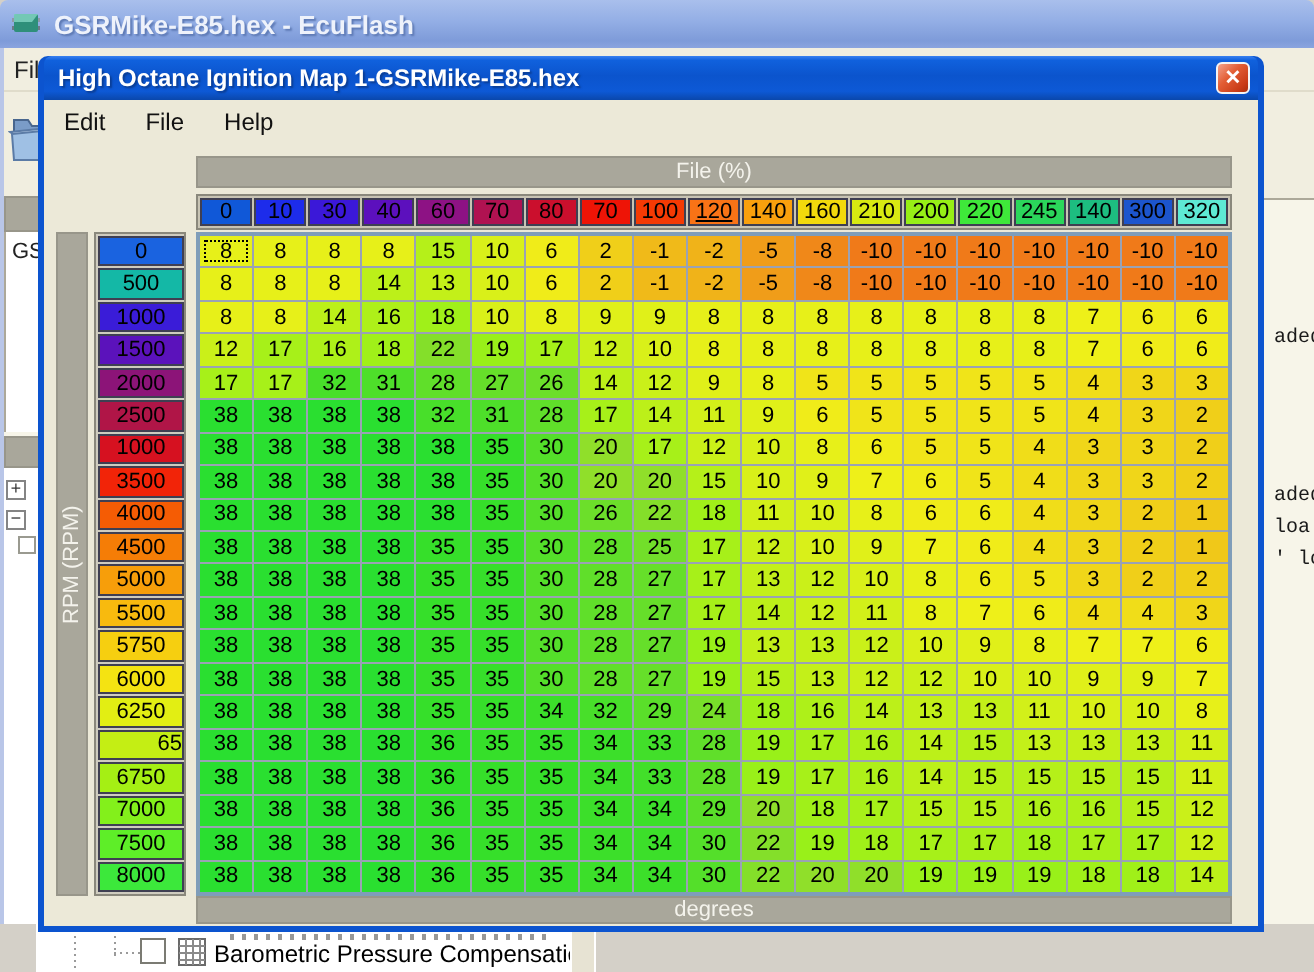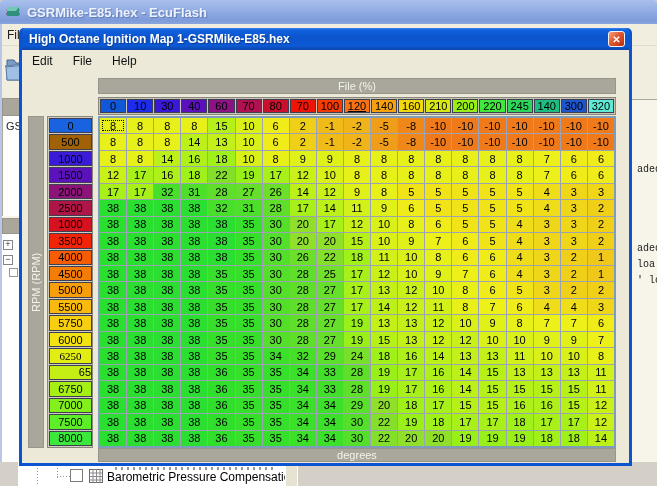--- a/index.html
+++ b/index.html
@@ -212,34 +212,34 @@
         <div class="hcell" style="background: rgb(216, 233, 18);">210</div>
         <div class="hcell" style="background: rgb(151, 239, 22);">200</div>
         <div class="hcell" style="background: rgb(63, 232, 58);">220</div>
         <div class="hcell" style="background: rgb(43, 214, 91);">245</div>
         <div class="hcell" style="background: rgb(29, 189, 128);">140</div>
         <div class="hcell" style="background: rgb(28, 85, 205);">300</div>
         <div class="hcell" style="background: #5eead4;">320</div>
       </div>
     <div class="row-headers" id="row-headers">
         <div class="hcell" style="background: rgb(26, 99, 224);">0</div>
-        <div class="hcell" style="background: #a16207;">500</div>
+        <div class="hcell" style="background: #14b8a6;">500</div>
         <div class="hcell" style="background: rgb(58, 28, 216);">1000</div>
         <div class="hcell" style="background: rgb(91, 18, 187);">1500</div>
         <div class="hcell" style="background: rgb(140, 20, 120);">2000</div>
         <div class="hcell" style="background: rgb(176, 21, 71);">2500</div>
         <div class="hcell" style="background: rgb(214, 17, 32);">1000</div>
         <div class="hcell" style="background: rgb(242, 36, 8);">3500</div>
         <div class="hcell" style="background: rgb(245, 92, 4);">4000</div>
         <div class="hcell" style="background: rgb(245, 125, 6);">4500</div>
         <div class="hcell" style="background: rgb(247, 158, 10);">5000</div>
         <div class="hcell" style="background: rgb(248, 186, 14);">5500</div>
         <div class="hcell" style="background: rgb(246, 207, 16);">5750</div>
         <div class="hcell" style="background: rgb(244, 227, 18);">6000</div>
-        <div class="hcell" style="background: rgb(226, 238, 19); font-family: Liberation Serif, serif;">6250</div>
+        <div class="hcell" style="background: rgb(226, 238, 19);">6250</div>
         <div class="hcell" style="background: rgb(196, 238, 20); padding-left: 41px;">6500</div>
         <div class="hcell" style="background: rgb(165, 239, 20);">6750</div>
         <div class="hcell" style="background: rgb(131, 240, 27);">7000</div>
         <div class="hcell" style="background: rgb(94, 238, 40);">7500</div>
         <div class="hcell" style="background: rgb(60, 232, 59);">8000</div>
       </div>
     <div class="data-grid" id="data-grid">
         <div class="dcell selected" style="background: rgb(231, 240, 25);">8</div>
         <div class="dcell" style="background: rgb(231, 240, 25);">8</div>
         <div class="dcell" style="background: rgb(231, 240, 25);">8</div>

